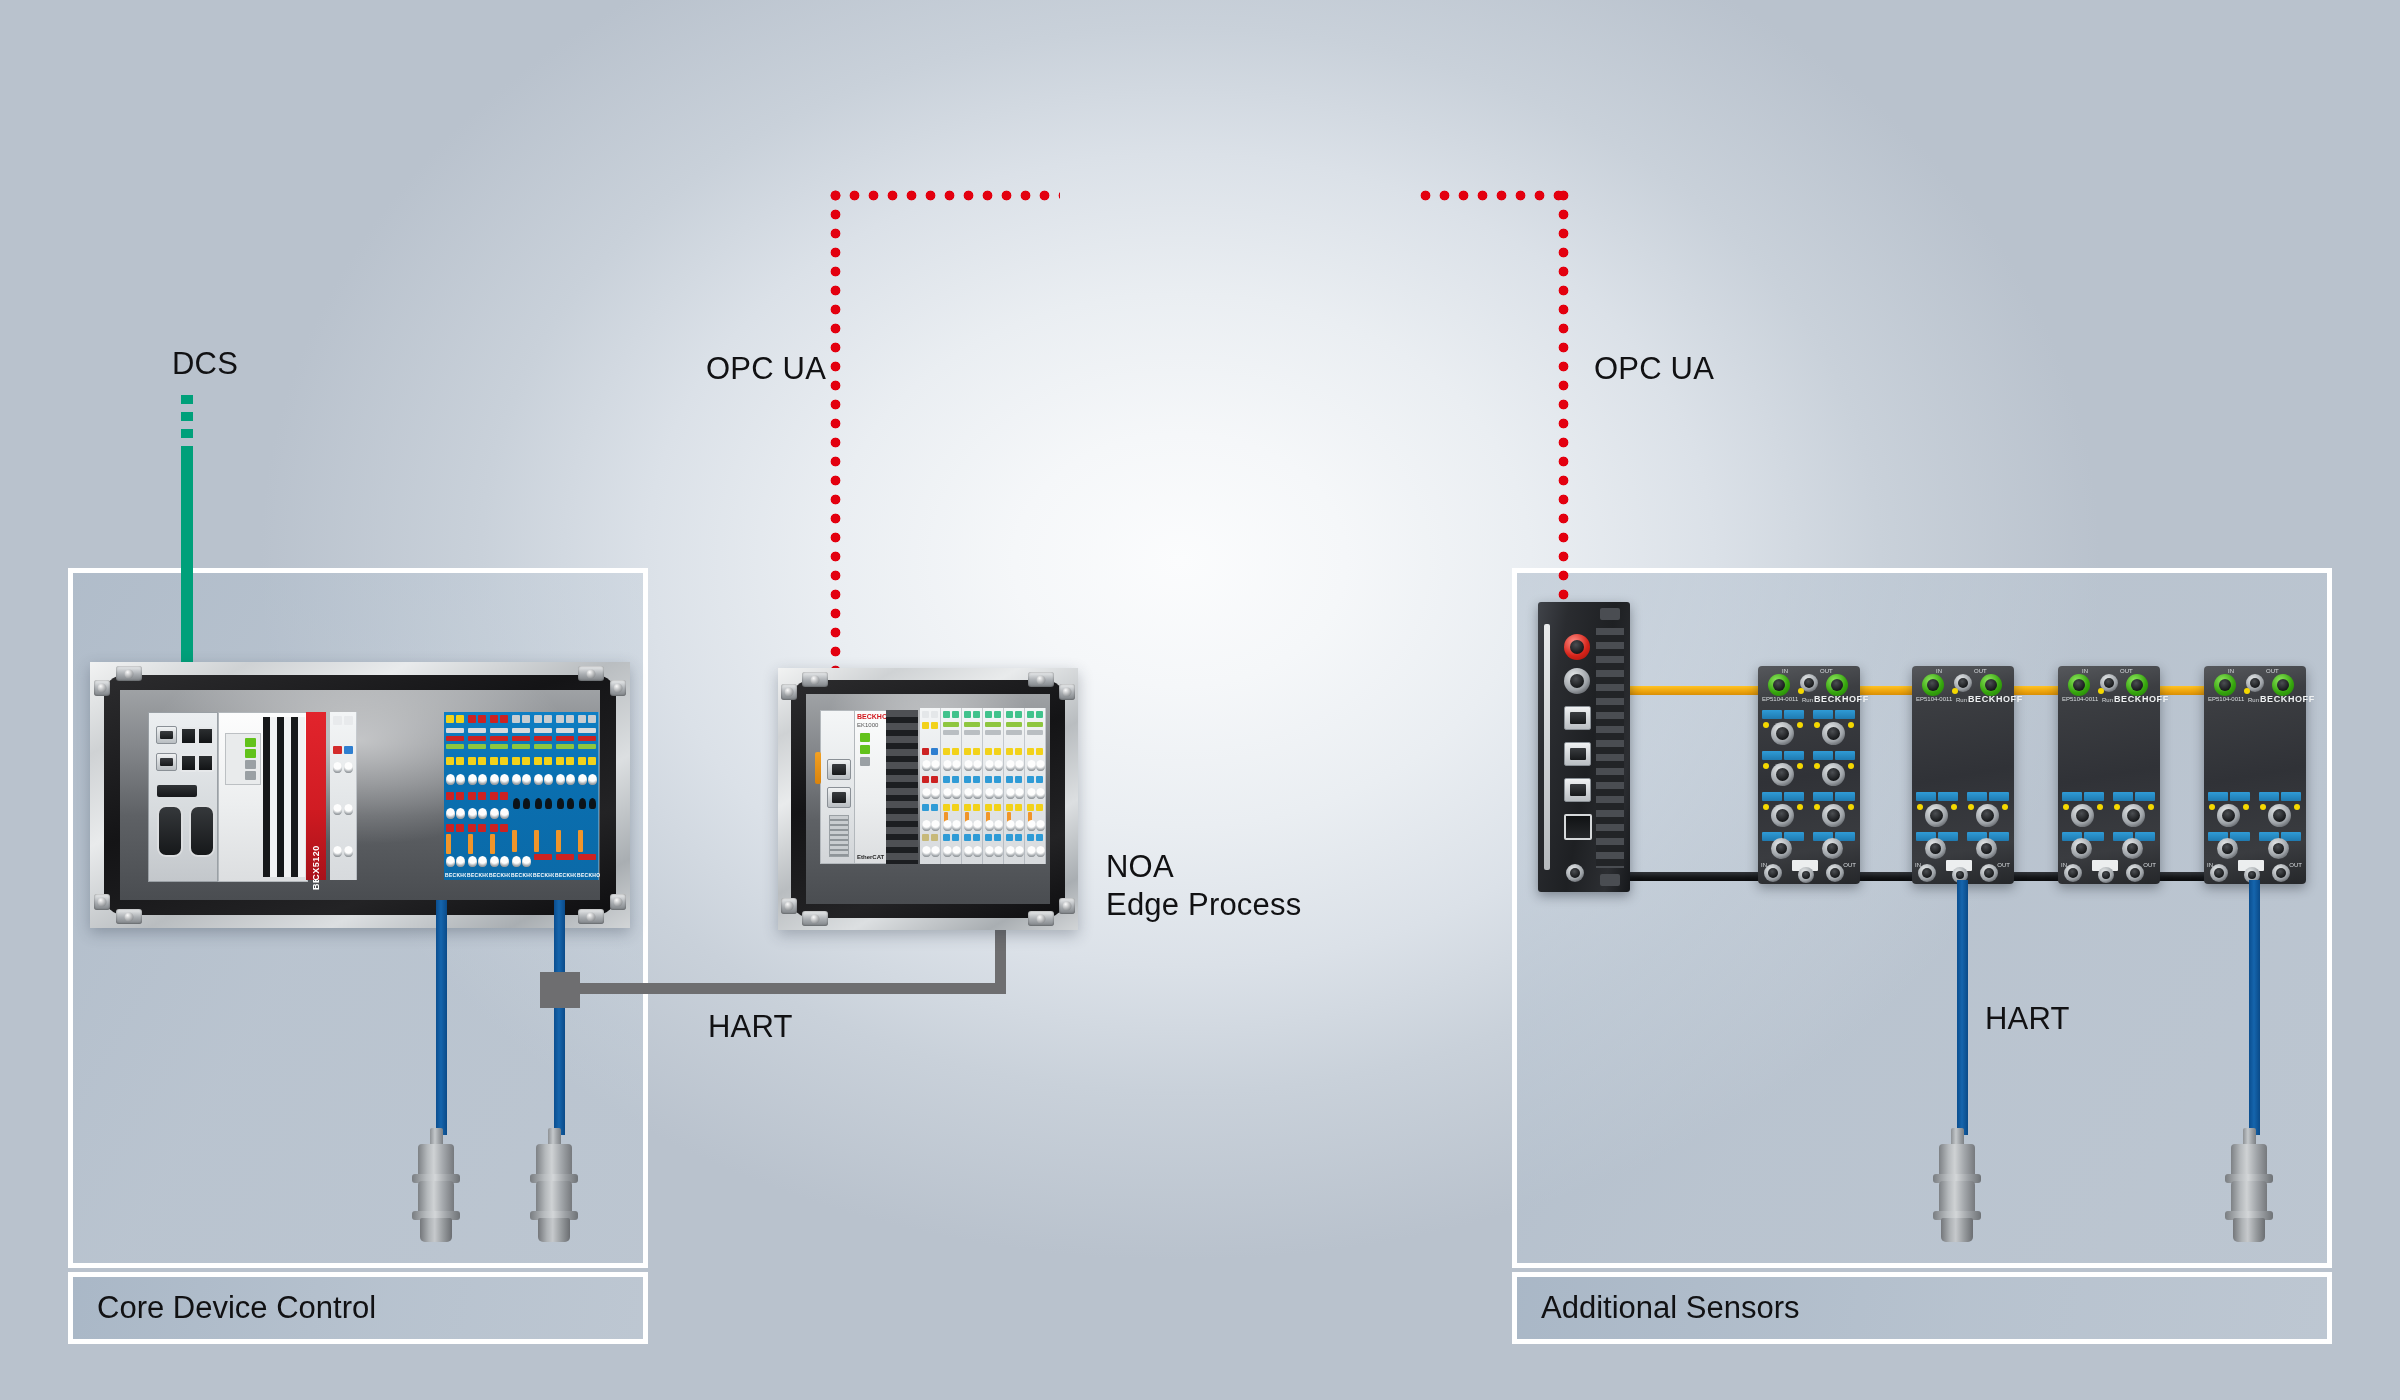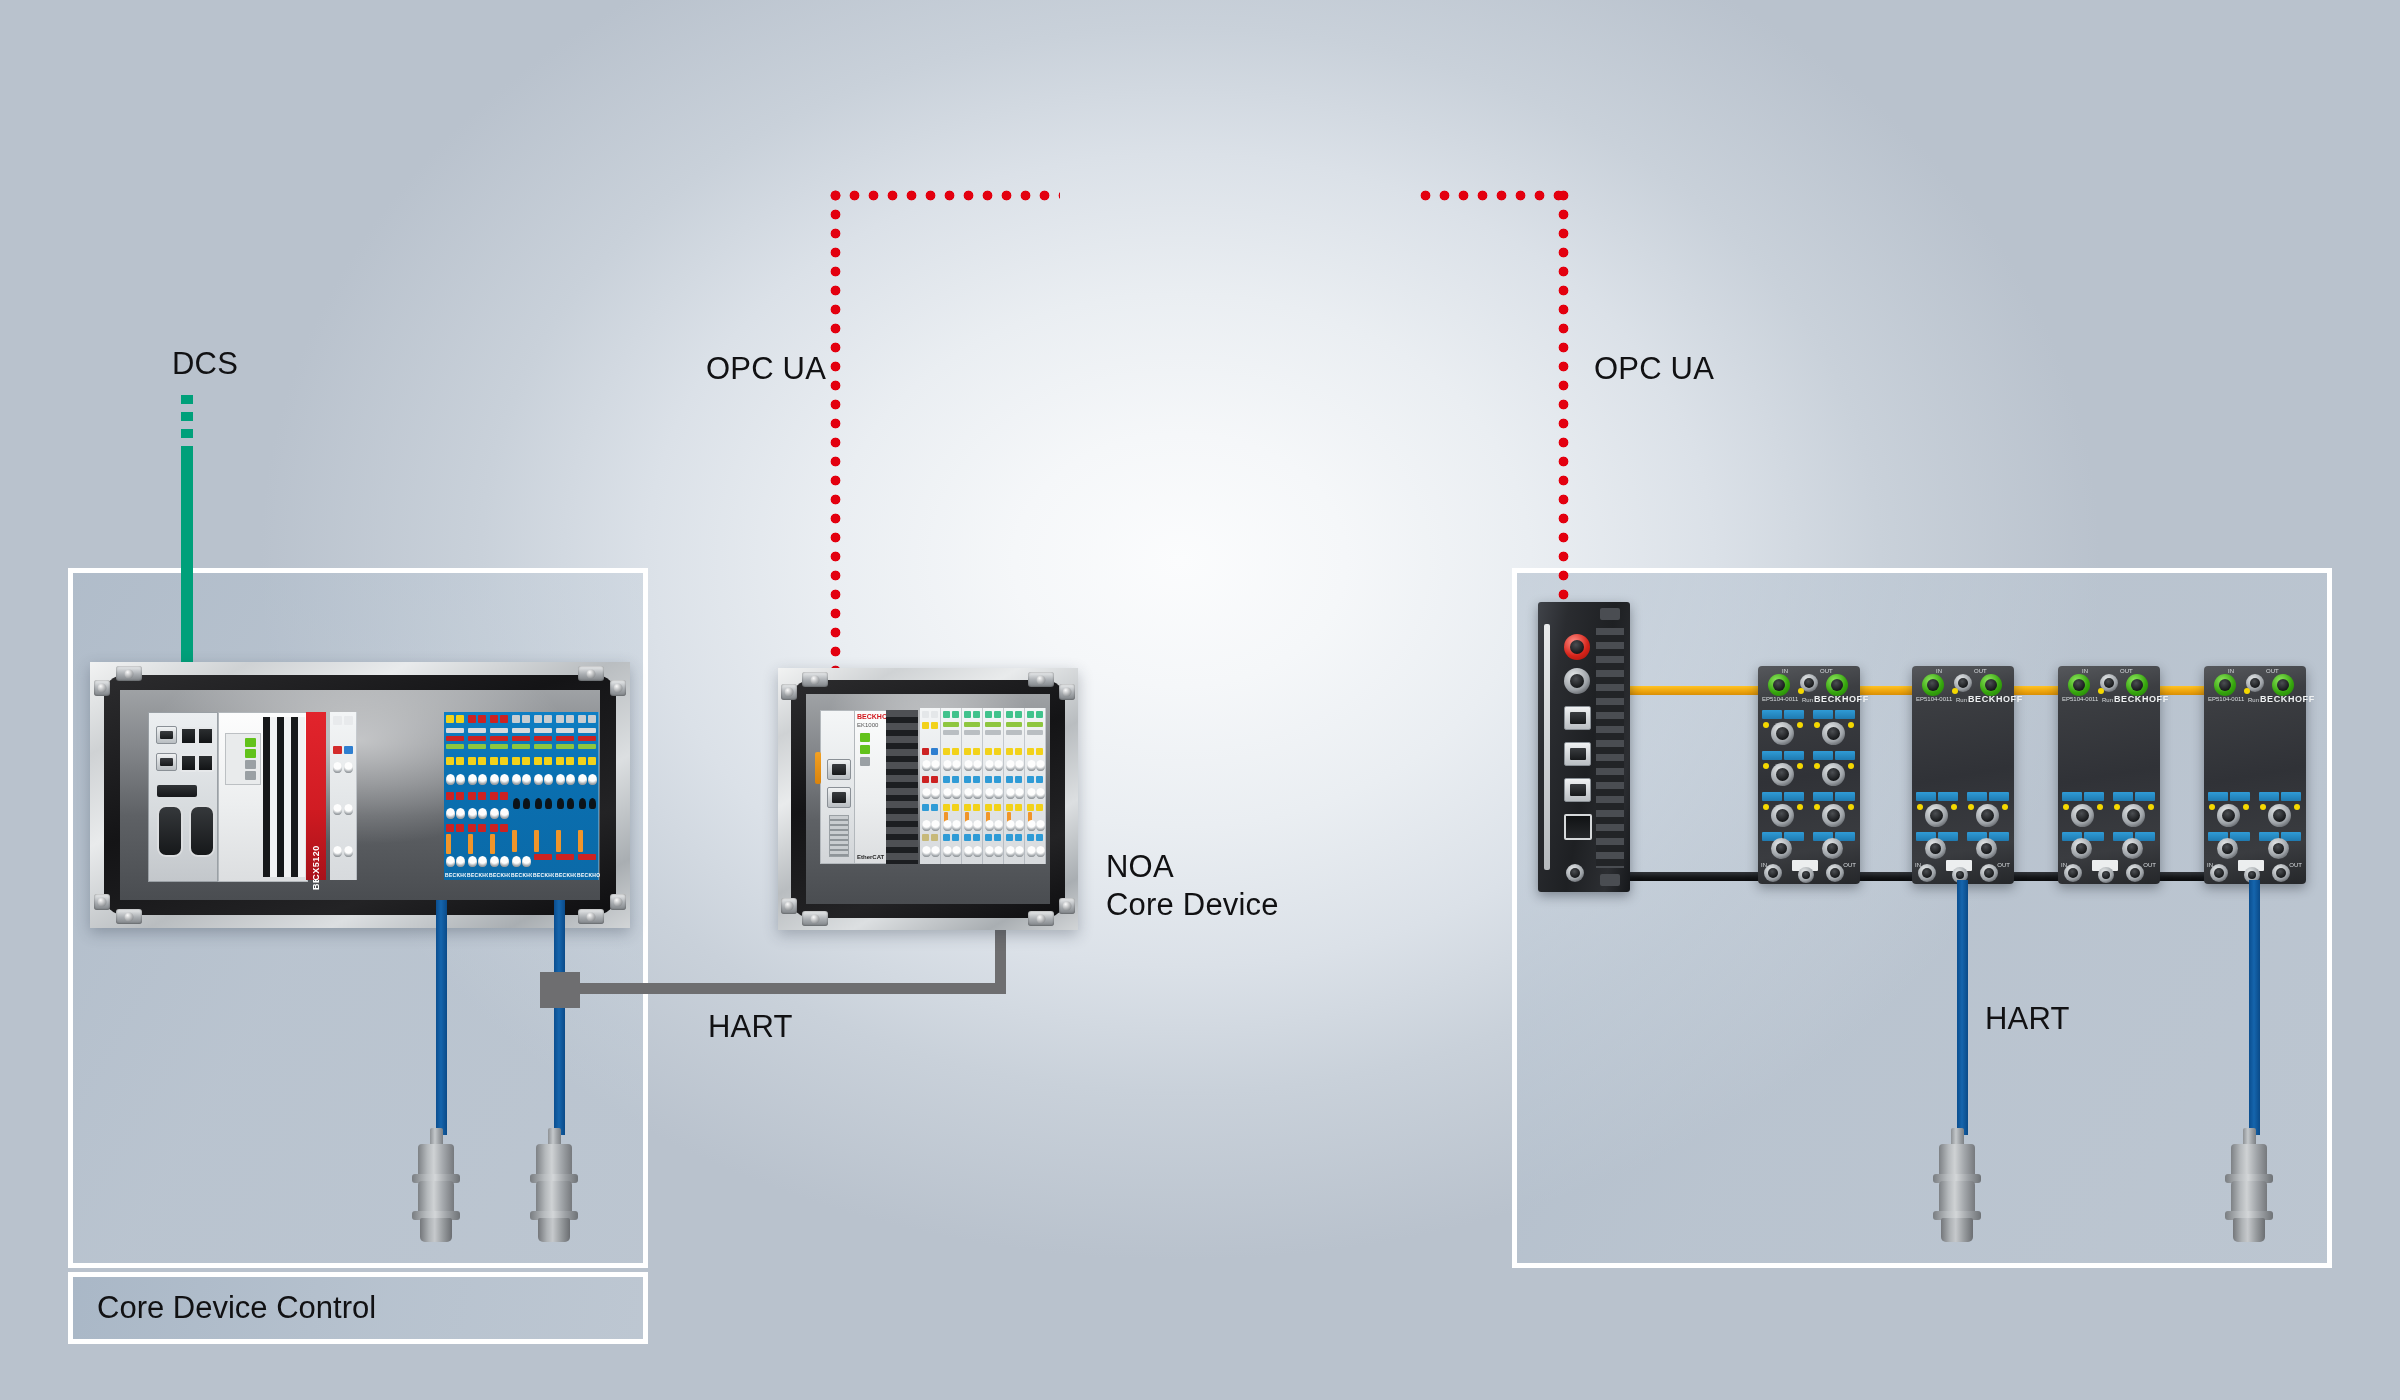--- a/index.html
+++ b/index.html
@@ -281,20 +281,23 @@
 <body>
 
 <div id="stage">
 
   <div class="zone" style="left:68px; top:568px; width:580px; height:700px;"></div>
   <div class="zone-foot" style="left:68px; top:1272px; width:580px; height:72px;">
     <span>Core Device Control</span>
   </div>
 
   <div class="zone" style="left:1512px; top:568px; width:820px; height:700px;"></div>
+  <div class="zone-foot" style="left:1512px; top:1272px; width:820px; height:72px;">
+    <span>Additional Sensors</span>
+  </div>
 
   <div class="lbl" style="left:172px; top:345px;">DCS</div>
   <div class="dcs-dash" style="left:181px; top:395px; height:58px;"></div>
   <div class="dcs-solid" style="left:181px; top:450px; height:250px;"></div>
 
   <div class="lbl" style="left:706px; top:350px;">OPC UA</div>
   <div class="dotted-h" style="left:830px; top:190px; width:230px;"></div>
   <div class="dotted-v" style="left:830px; top:190px; height:500px;"></div>
 
   <div class="lbl" style="left:1594px; top:350px;">OPC UA</div>
@@ -672,21 +675,21 @@
     <div class="screw" style="right:24px; top:4px;"></div>
     <div class="screw" style="left:24px; bottom:4px;"></div>
     <div class="screw" style="right:24px; bottom:4px;"></div>
     <div class="screw" style="left:3px; top:16px; width:16px; height:16px;"></div>
     <div class="screw" style="right:3px; top:16px; width:16px; height:16px;"></div>
     <div class="screw" style="left:3px; bottom:16px; width:16px; height:16px;"></div>
     <div class="screw" style="right:3px; bottom:16px; width:16px; height:16px;"></div>
   </div>
 
   <div class="lbl" style="left:1106px; top:848px;">NOA
-Core Device</div>
+Edge Process</div>
 
   <div class="cable-yellow" style="left:1590px; top:686px; width:710px;"></div>
   <div class="cable-black" style="left:1590px; top:872px; width:710px;"></div>
 
   <div class="coupler" style="left:1538px; top:602px; width:92px; height:290px;">
     <div style="position:absolute; left:6px; top:22px; width:6px; height:246px; background:linear-gradient(180deg,#e9ebec,#b6babd); border-radius:2px;"></div>
     <div class="m12 red" style="left:26px; top:32px; width:26px; height:26px;">
         <i></i>
       </div>
     <div class="m12" style="left:26px; top:66px; width:26px; height:26px;">

